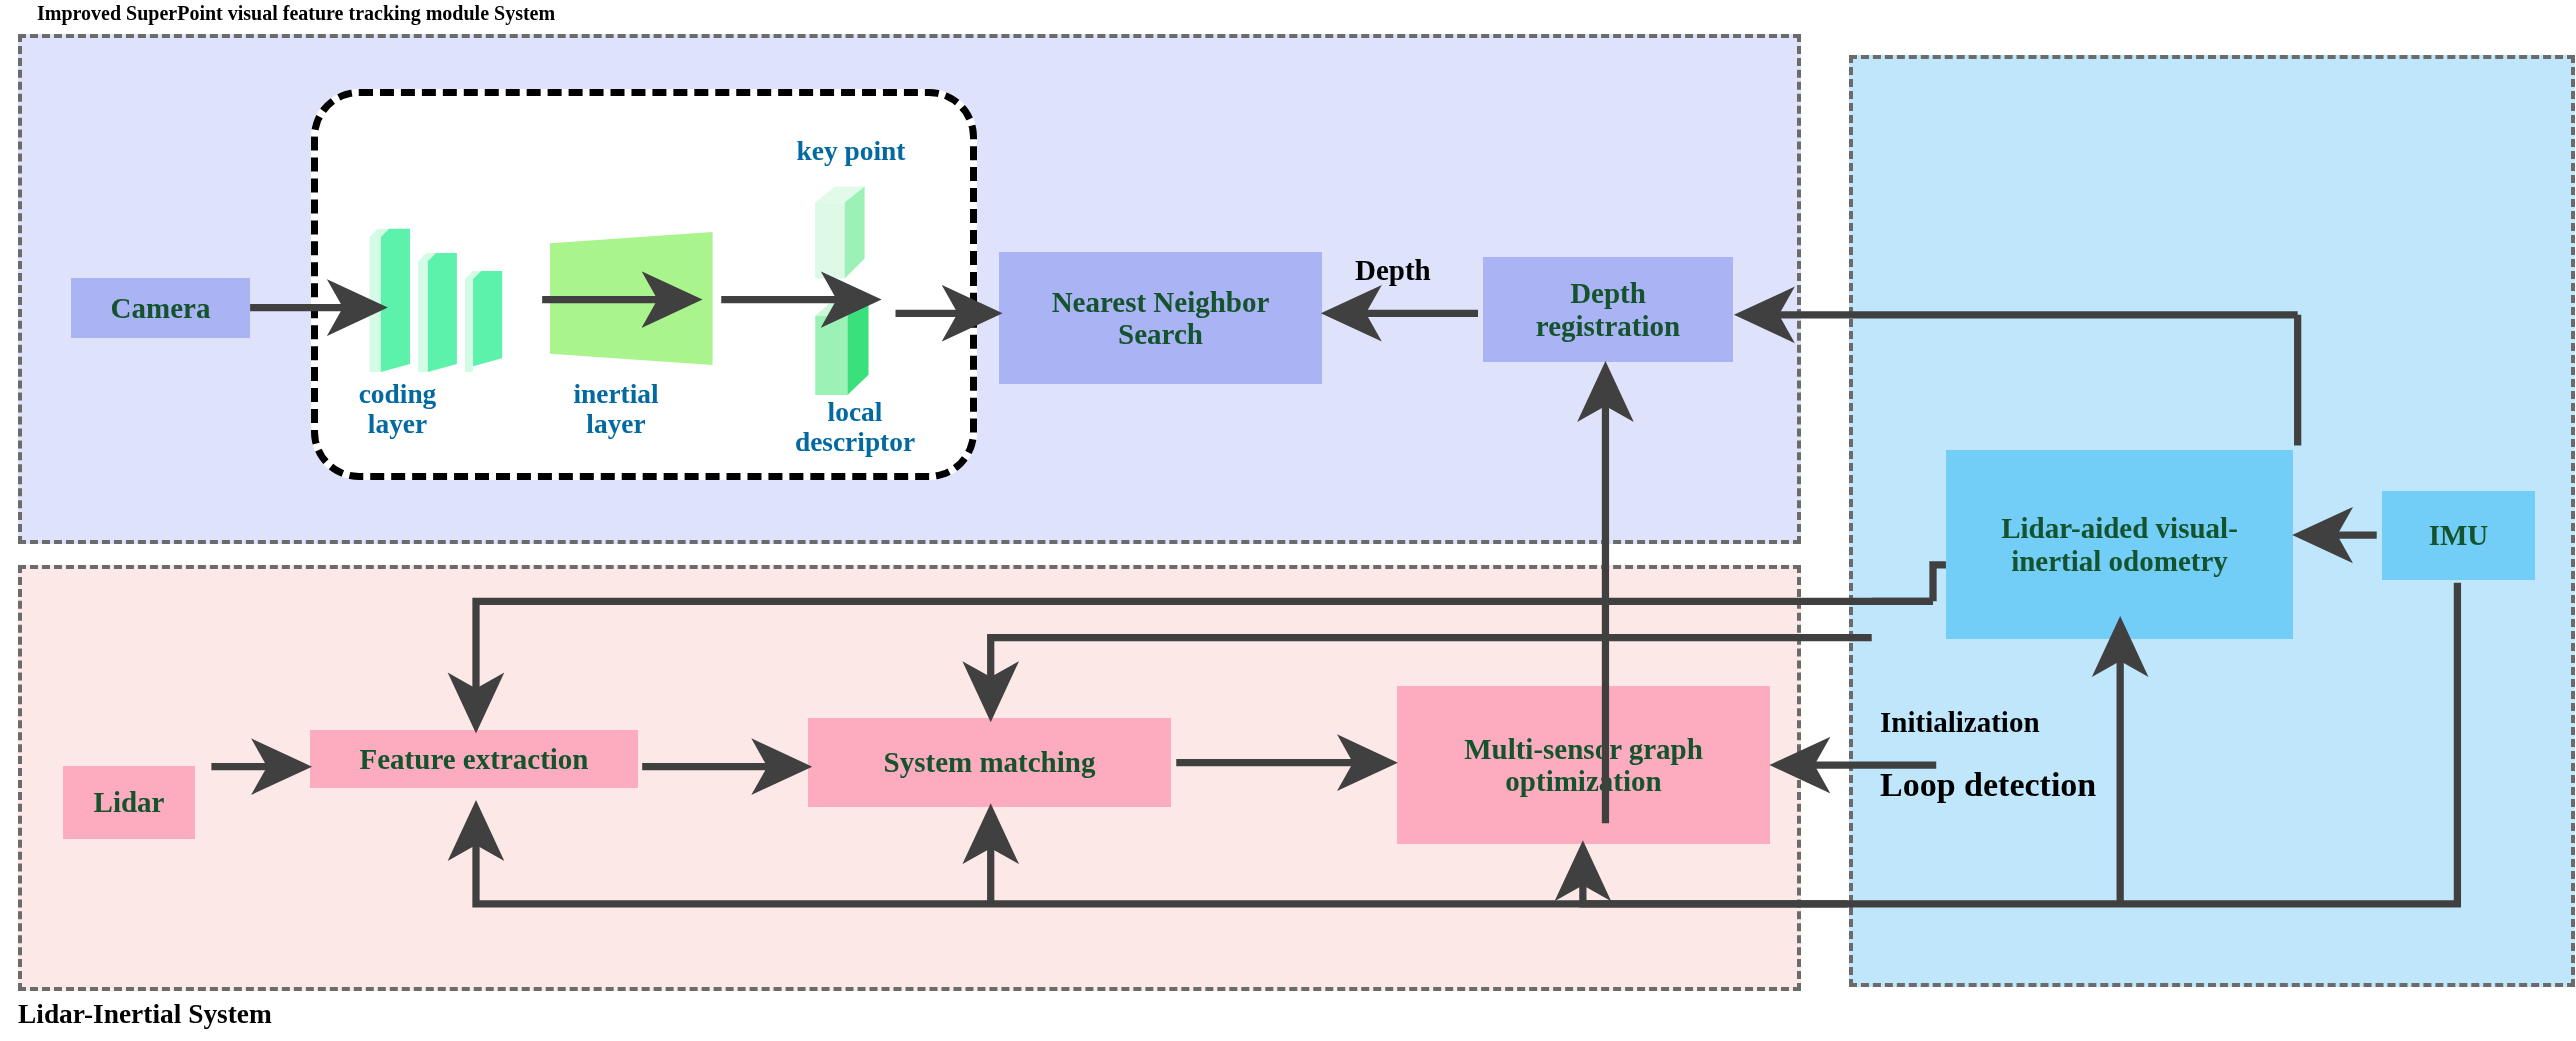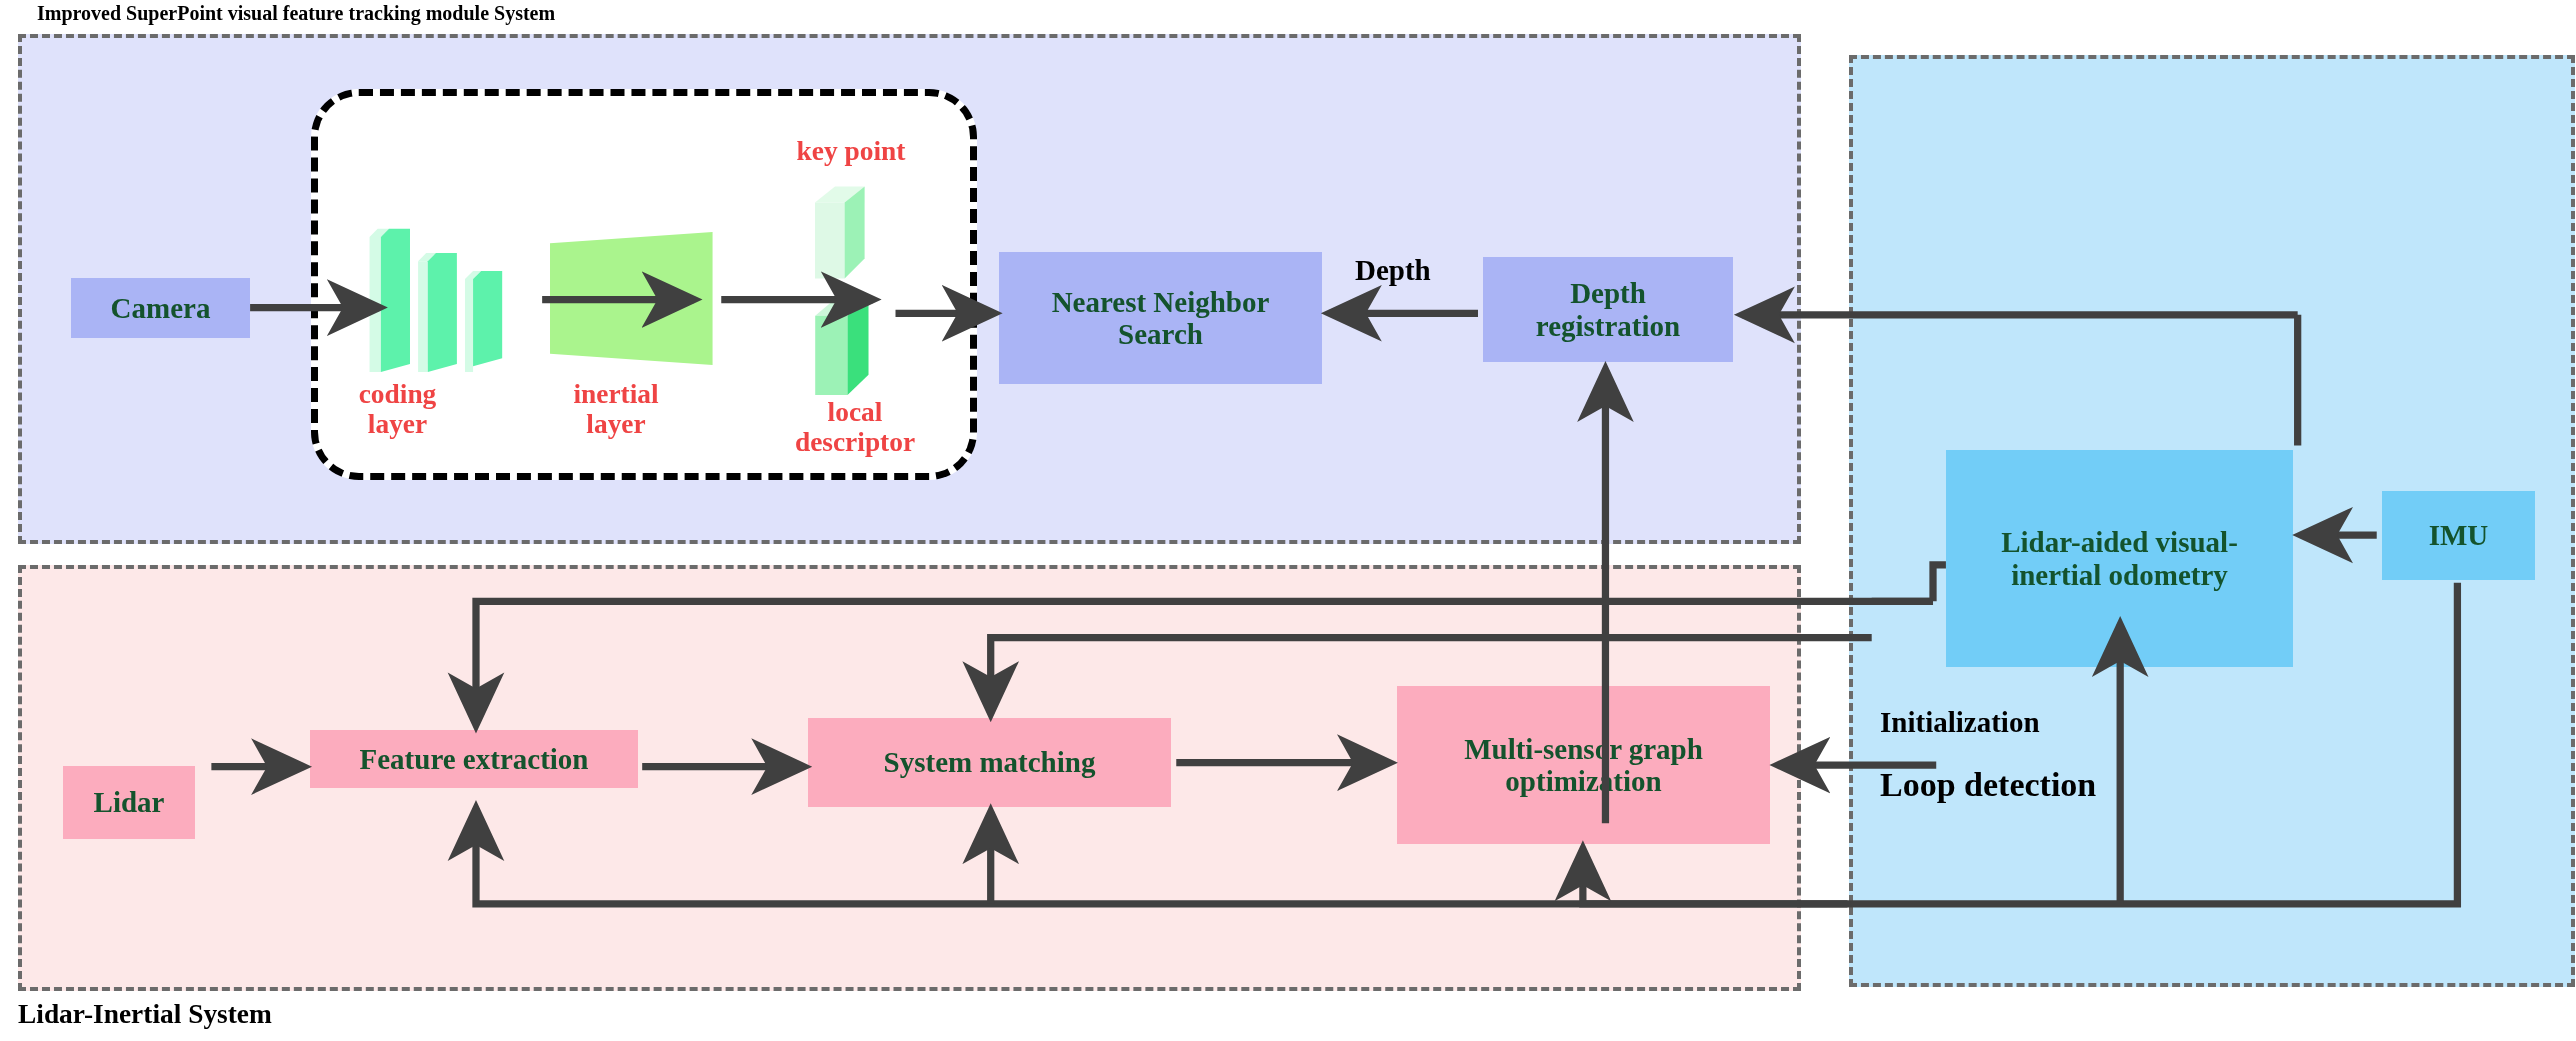--- a/index.html
+++ b/index.html
@@ -4,21 +4,21 @@
 <style>
   html,body{margin:0;padding:0;background:#ffffff;}
   body{font-family:"Liberation Serif", serif;}
   #canvas{position:relative;width:2576px;height:1042px;background:#fff;overflow:hidden;}
   .panel{position:absolute;box-sizing:border-box;}
   .dashed{border:4px dashed #6b6b6b;}
   .sec-title{position:absolute;font-weight:bold;color:#000;white-space:nowrap;}
   .node{position:absolute;box-sizing:border-box;display:flex;align-items:center;
         justify-content:center;text-align:center;font-weight:bold;color:#14532d;line-height:1.12;}
   .lbl{position:absolute;font-weight:bold;color:#000;white-space:nowrap;}
-  .nnlbl{position:absolute;font-weight:bold;color:#ef4444;text-align:center;line-height:1.1;}
+  .nnlbl{position:absolute;font-weight:bold;color:#0369a1;text-align:center;line-height:1.1;}
   svg.wires{position:absolute;left:0;top:0;width:2576px;height:1042px;pointer-events:none;}
   .shp{position:absolute;}
   .dashbox{position:absolute;box-sizing:border-box;background:#ffffff;
            border:7.3px dashed #000000;border-radius:48px;}
 </style>
 </head>
 <body>
 
 <div id="canvas">
 
@@ -94,21 +94,21 @@
 
   <div class="node" style="left:63px;top:730px;width:132px;height:73px;background:#fcacbe;font-size:29px;margin-top:36px;">Lidar</div>
 
   <div class="node" style="left:310px;top:730px;width:328px;height:58px;background:#fcacbe;font-size:29px;">Feature extraction</div>
 
   <div class="node" style="left:808px;top:718px;width:363px;height:89px;background:#fcacbe;font-size:29px;">System matching</div>
 
   <div class="node" style="left:1397px;top:686px;width:373px;height:158px;background:#fcacbe;font-size:29px;white-space:pre-line;">Multi-sensor graph
 optimization</div>
 
-  <div class="node" style="left:1946px;top:450px;width:347px;height:217px;background:#72cdf7;font-size:29px;white-space:pre-line;">Lidar-aided visual-
+  <div class="node" style="left:1946px;top:450px;width:347px;height:189px;background:#72cdf7;font-size:29px;white-space:pre-line;">Lidar-aided visual-
 inertial odometry</div>
 
   <div class="node" style="left:2382px;top:491px;width:153px;height:89px;background:#72cdf7;font-size:29px;">IMU</div>
 
   <div class="lbl" style="left:1880px;top:706px;font-size:29px;">Initialization</div>
 
   <div class="lbl" style="left:1880px;top:766px;font-size:34px;text-align:center;">Loop detection</div>
 
   <svg class="wires" viewBox="0 0 3193 1291" width="2576" height="1042">
     <defs>

